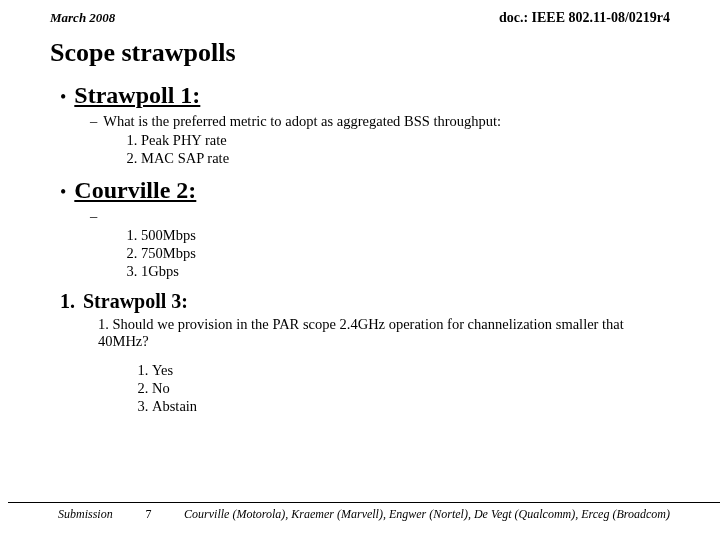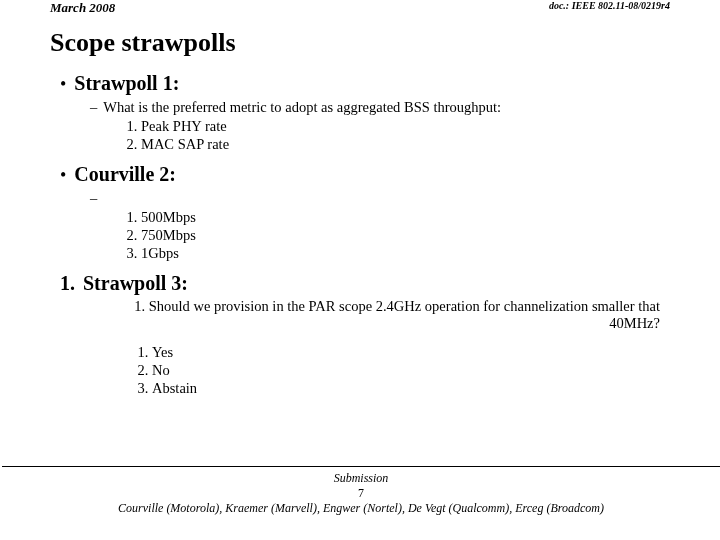--- a/index.html
+++ b/index.html
@@ -21,35 +21,34 @@
     .page {
       width: 720px;
       height: 540px;
       position: relative;
       padding: 0 50px;
     }
 
     .header {
       display: flex;
       justify-content: space-between;
-      align-items: flex-start;
-      padding: 0 0 4px 0;
+      align-items: flex-end;
+      padding: 10px 0 4px 0;
       border-bottom: none;
     }
 
     .header-left {
       font-size: 13px;
       font-weight: bold;
       font-style: italic;
     }
 
     .header-right {
-      font-size: 10px;
-      font-weight: bold;
-      font-style: italic;
+      font-size: 14px;
+      font-weight: bold;
     }
 
     .title {
       font-size: 26px;
       font-weight: bold;
       margin: 8px 0 14px 0;
     }
 
     .content {
       padding: 0 10px;
@@ -65,22 +64,23 @@
       gap: 8px;
       margin-bottom: 4px;
     }
 
     .bullet {
       font-size: 18px;
       line-height: 1;
     }
 
     .section-title {
-      font-size: 20px;
-      font-weight: bold;
+      font-size: 24px;
+      font-weight: bold;
+      text-decoration: underline;
     }
 
     .sub-item {
       margin-left: 30px;
       margin-bottom: 2px;
       font-size: 14.5px;
     }
 
     .sub-dash {
       display: flex;
@@ -120,46 +120,44 @@
       text-align: center;
     }
 
     .section3-body {
       margin-left: 38px;
     }
 
     .section3-sub {
       font-size: 14.5px;
       margin-bottom: 2px;
-      text-align: right;
     }
 
     .section3-numbered {
       margin-left: 54px;
       margin-top: 12px;
     }
 
     .section3-numbered li {
       font-size: 14.5px;
       margin-bottom: 1px;
       list-style: decimal;
     }
 
     .footer {
       position: absolute;
       bottom: 8px;
-      left: 2px;
+      left: 8px;
       right: 0;
       display: flex;
       justify-content: space-between;
       align-items: center;
-      padding: 16px 50px;
+      padding: 10px 50px;
       border-top: 1px solid #000;
       padding-top: 4px;
-      flex-direction: column;
     }
 
     .footer-left {
       font-size: 12px;
       font-style: italic;
     }
 
     .footer-center {
       font-size: 12px;
     }

